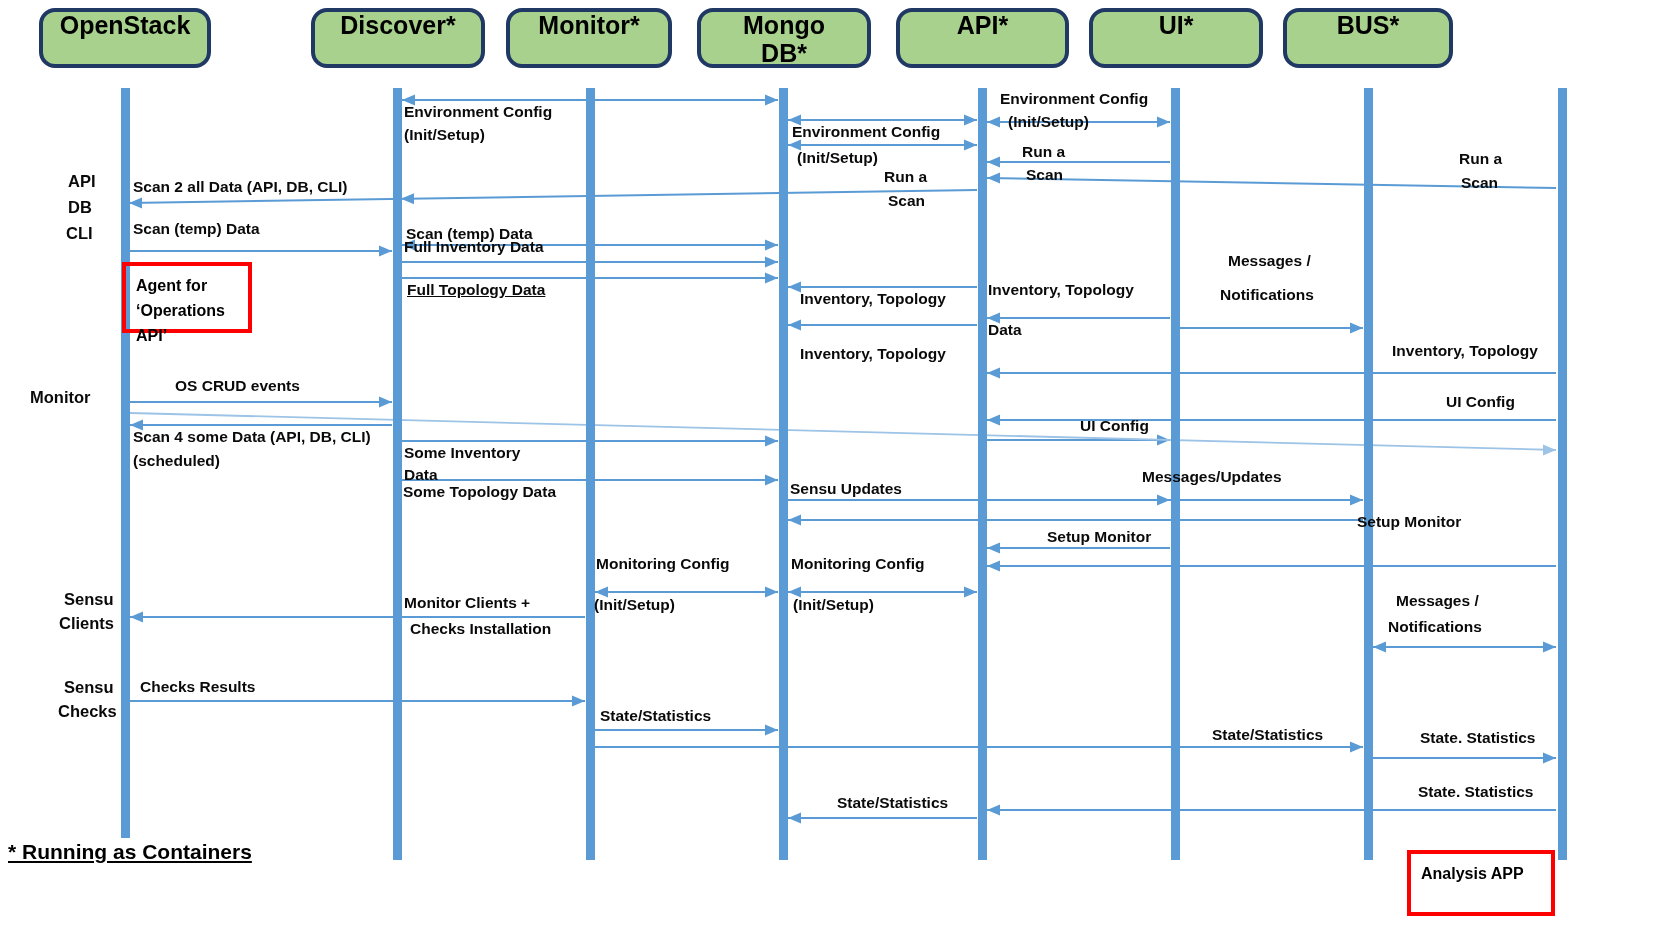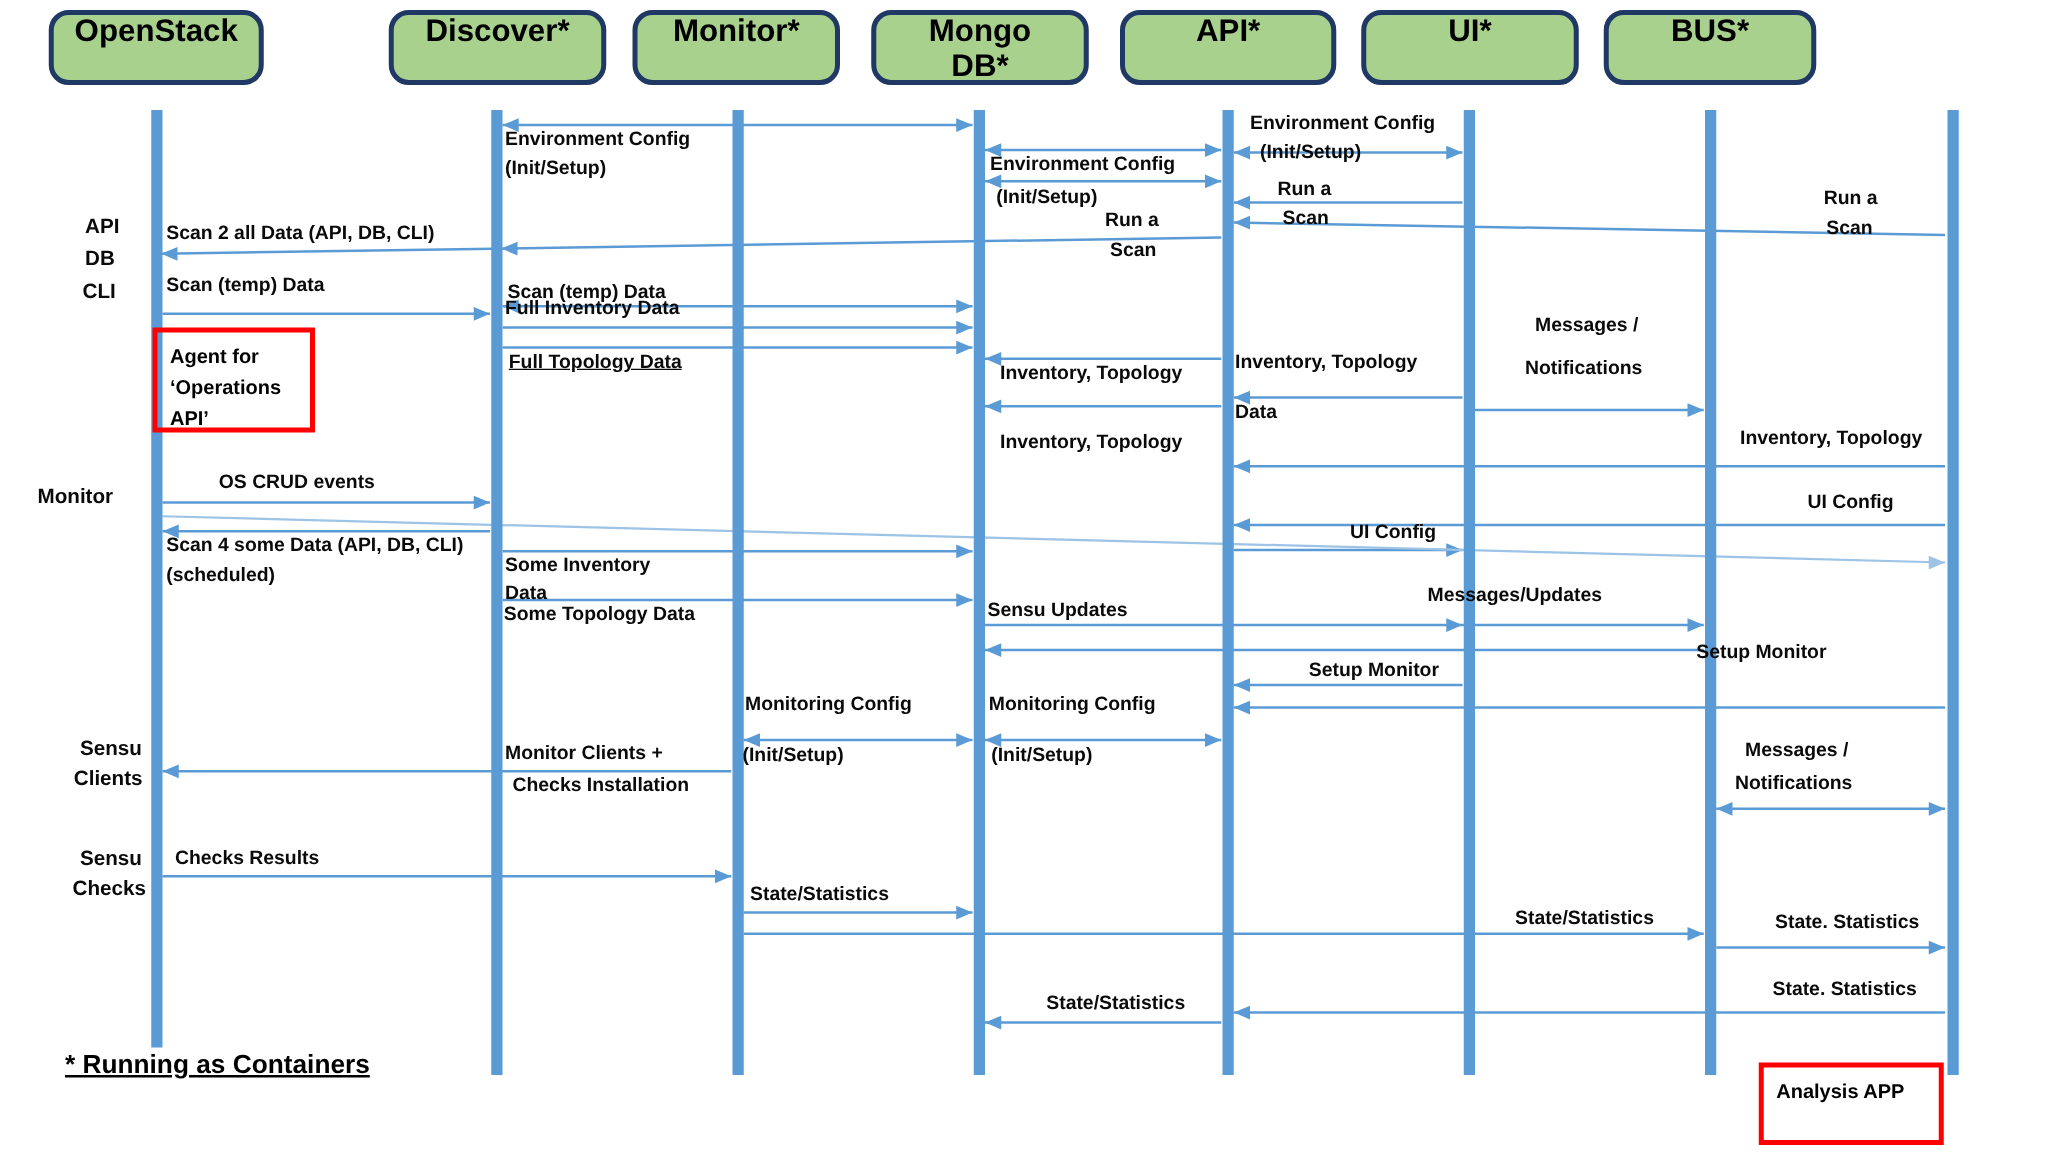--- a/index.html
+++ b/index.html
@@ -24,21 +24,21 @@
   .side-label{
     position:absolute;font-weight:bold;font-size:16.5px;color:#0a0a0a;white-space:nowrap;
   }
   .red-box{
     position:absolute;border:4px solid #ff0000;background:transparent;box-sizing:border-box;
     padding:8px 10px;font-weight:bold;font-size:16px;color:#000;line-height:1.55;
   }
   #arrow-layer{position:absolute;left:0;top:0;}
   #footnote{
     position:absolute;left:8px;top:840px;font-weight:bold;font-size:21px;color:#000;
-    text-decoration:underline;white-space:nowrap;margin-left:44px;
+    text-decoration:underline;white-space:nowrap;
   }
 </style>
 </head>
 <body>
 
 <div id="stage">
   <svg id="arrow-layer" width="1655" height="925" viewBox="0 0 1655 925">
       <line x1="402" y1="100" x2="778" y2="100" stroke="#5b9bd5" stroke-width="2"></line>
       <polygon points="402,100 415,94.5 415,105.5" fill="#5b9bd5"></polygon>
       <polygon points="778,100 765,94.5 765,105.5" fill="#5b9bd5"></polygon>
@@ -206,21 +206,21 @@
     <div class="msg-label" style="left: 1418px; top: 783px;">State. Statistics</div>
     <div class="msg-label" style="left: 837px; top: 794px;">State/Statistics</div>
     <div class="side-label" style="left: 68px; top: 172px;">API</div>
     <div class="side-label" style="left: 68px; top: 198px;">DB</div>
     <div class="side-label" style="left: 66px; top: 224px;">CLI</div>
     <div class="side-label" style="left: 30px; top: 388px;">Monitor</div>
     <div class="side-label" style="left: 64px; top: 590px;">Sensu</div>
     <div class="side-label" style="left: 59px; top: 614px;">Clients</div>
     <div class="side-label" style="left: 64px; top: 678px;">Sensu</div>
     <div class="side-label" style="left: 58px; top: 702px;">Checks</div>
-    <div class="red-box" style="left: 122px; top: 262px; width: 130px; height: 84px;">
+    <div class="red-box" style="left: 122px; top: 262px; width: 130px; height: 71px;">
       <div>Agent for</div>
       <div>‘Operations</div>
       <div>API’</div>
     </div>
     <div class="red-box" style="left: 1407px; top: 850px; width: 148px; height: 66px;">
       <div>Analysis APP</div>
     </div>
   </div>
 
 </body></html>

